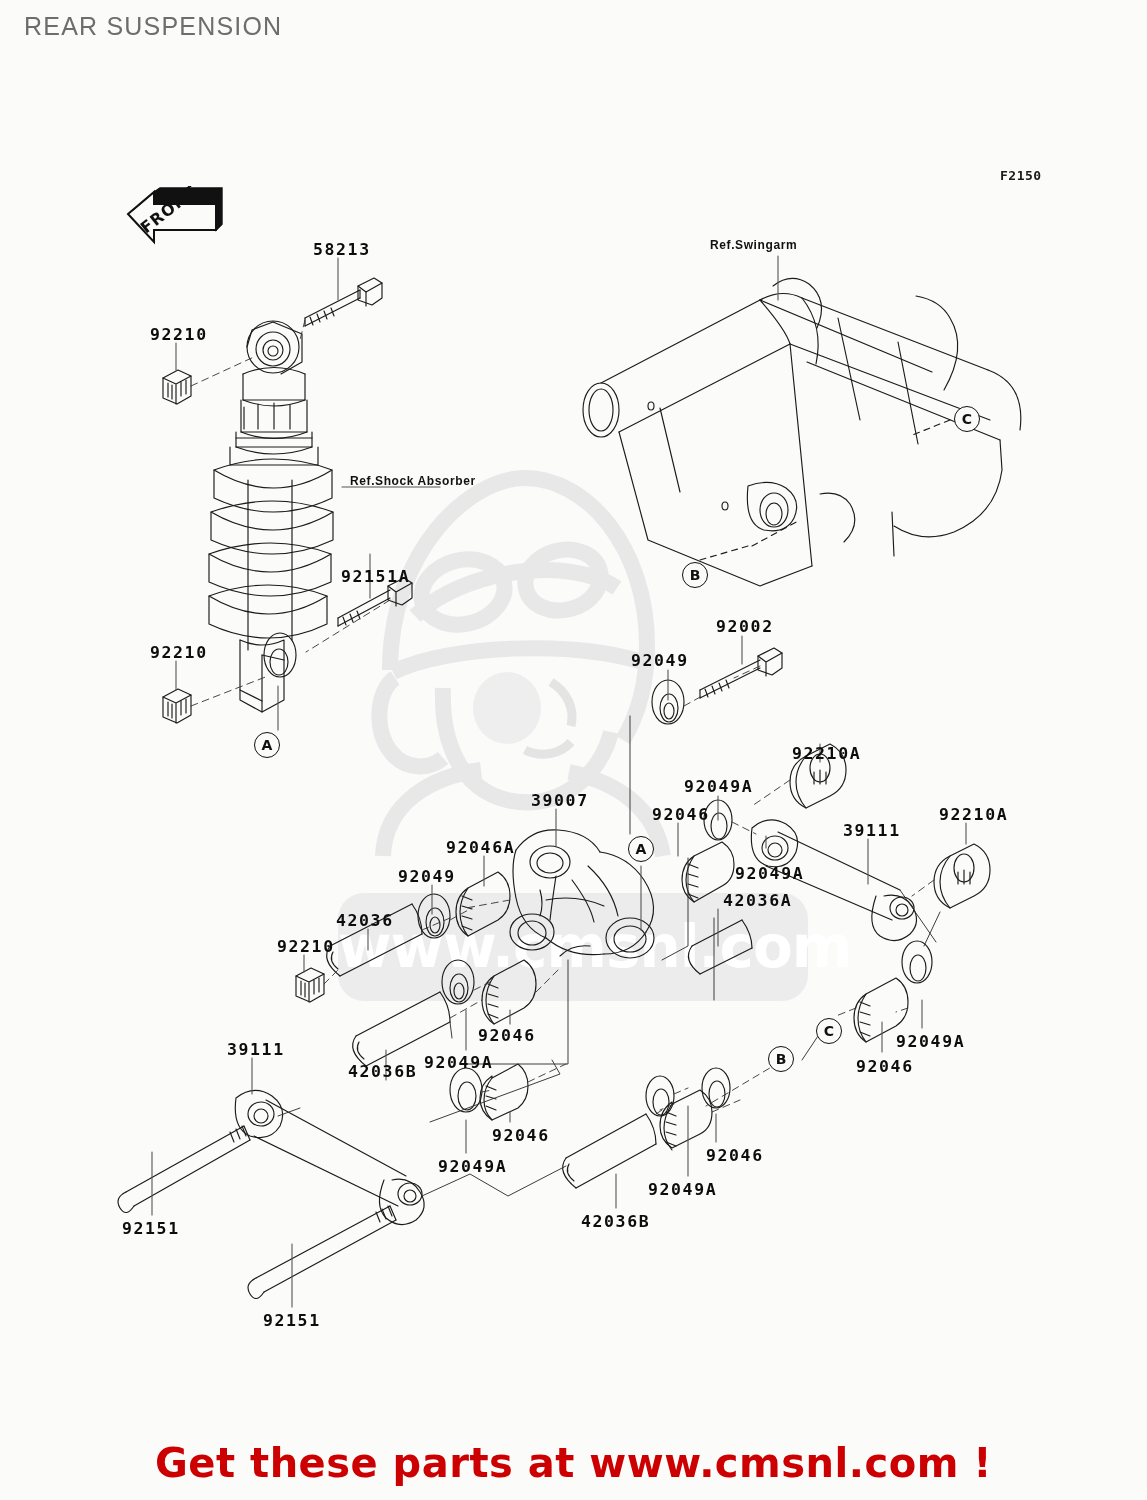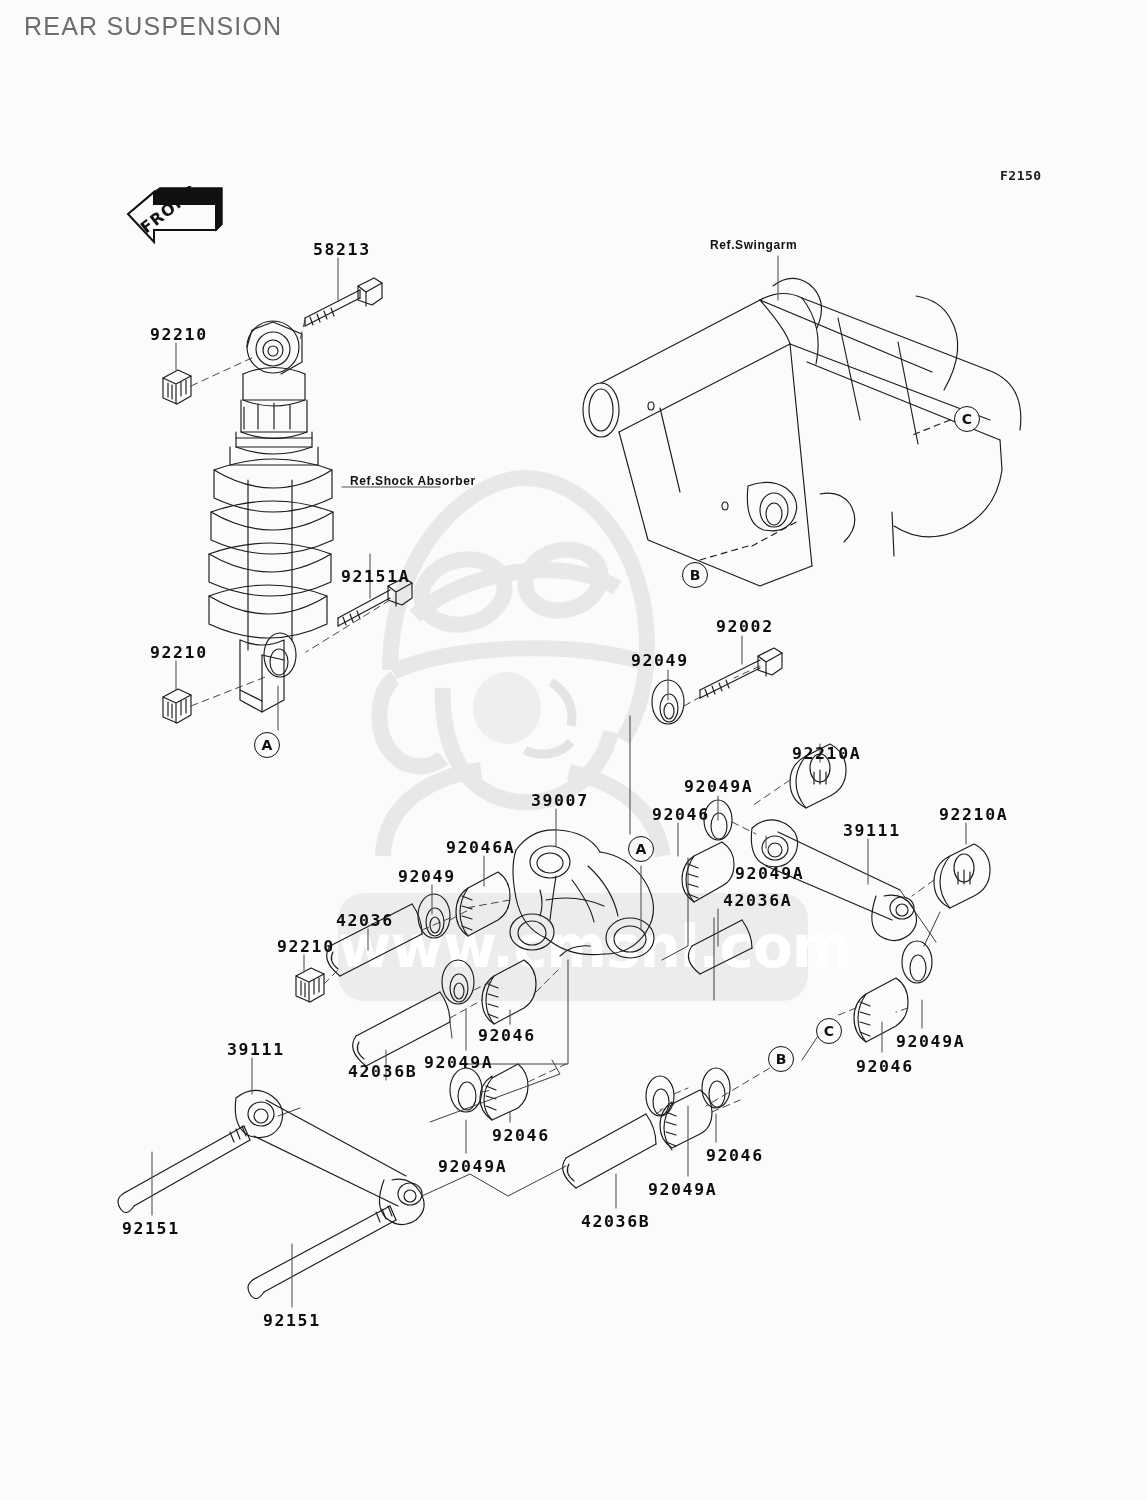--- a/index.html
+++ b/index.html
@@ -564,14 +564,15 @@
   <div class="plabel" style="left:896px;top:1032px;">92049A</div>
   <div class="plabel" style="left:348px;top:1062px;">42036B</div>
   <div class="plabel" style="left:492px;top:1126px;">92046</div>
   <div class="plabel" style="left:706px;top:1146px;">92046</div>
   <div class="plabel" style="left:438px;top:1157px;">92049A</div>
   <div class="plabel" style="left:648px;top:1180px;">92049A</div>
   <div class="plabel" style="left:581px;top:1212px;">42036B</div>
   <div class="plabel" style="left:122px;top:1219px;">92151</div>
   <div class="plabel" style="left:263px;top:1311px;">92151</div>
 
+  <div id="footer-cta">Get these parts at www.cmsnl.com !</div>
 
 </div>
 
 </body></html>

